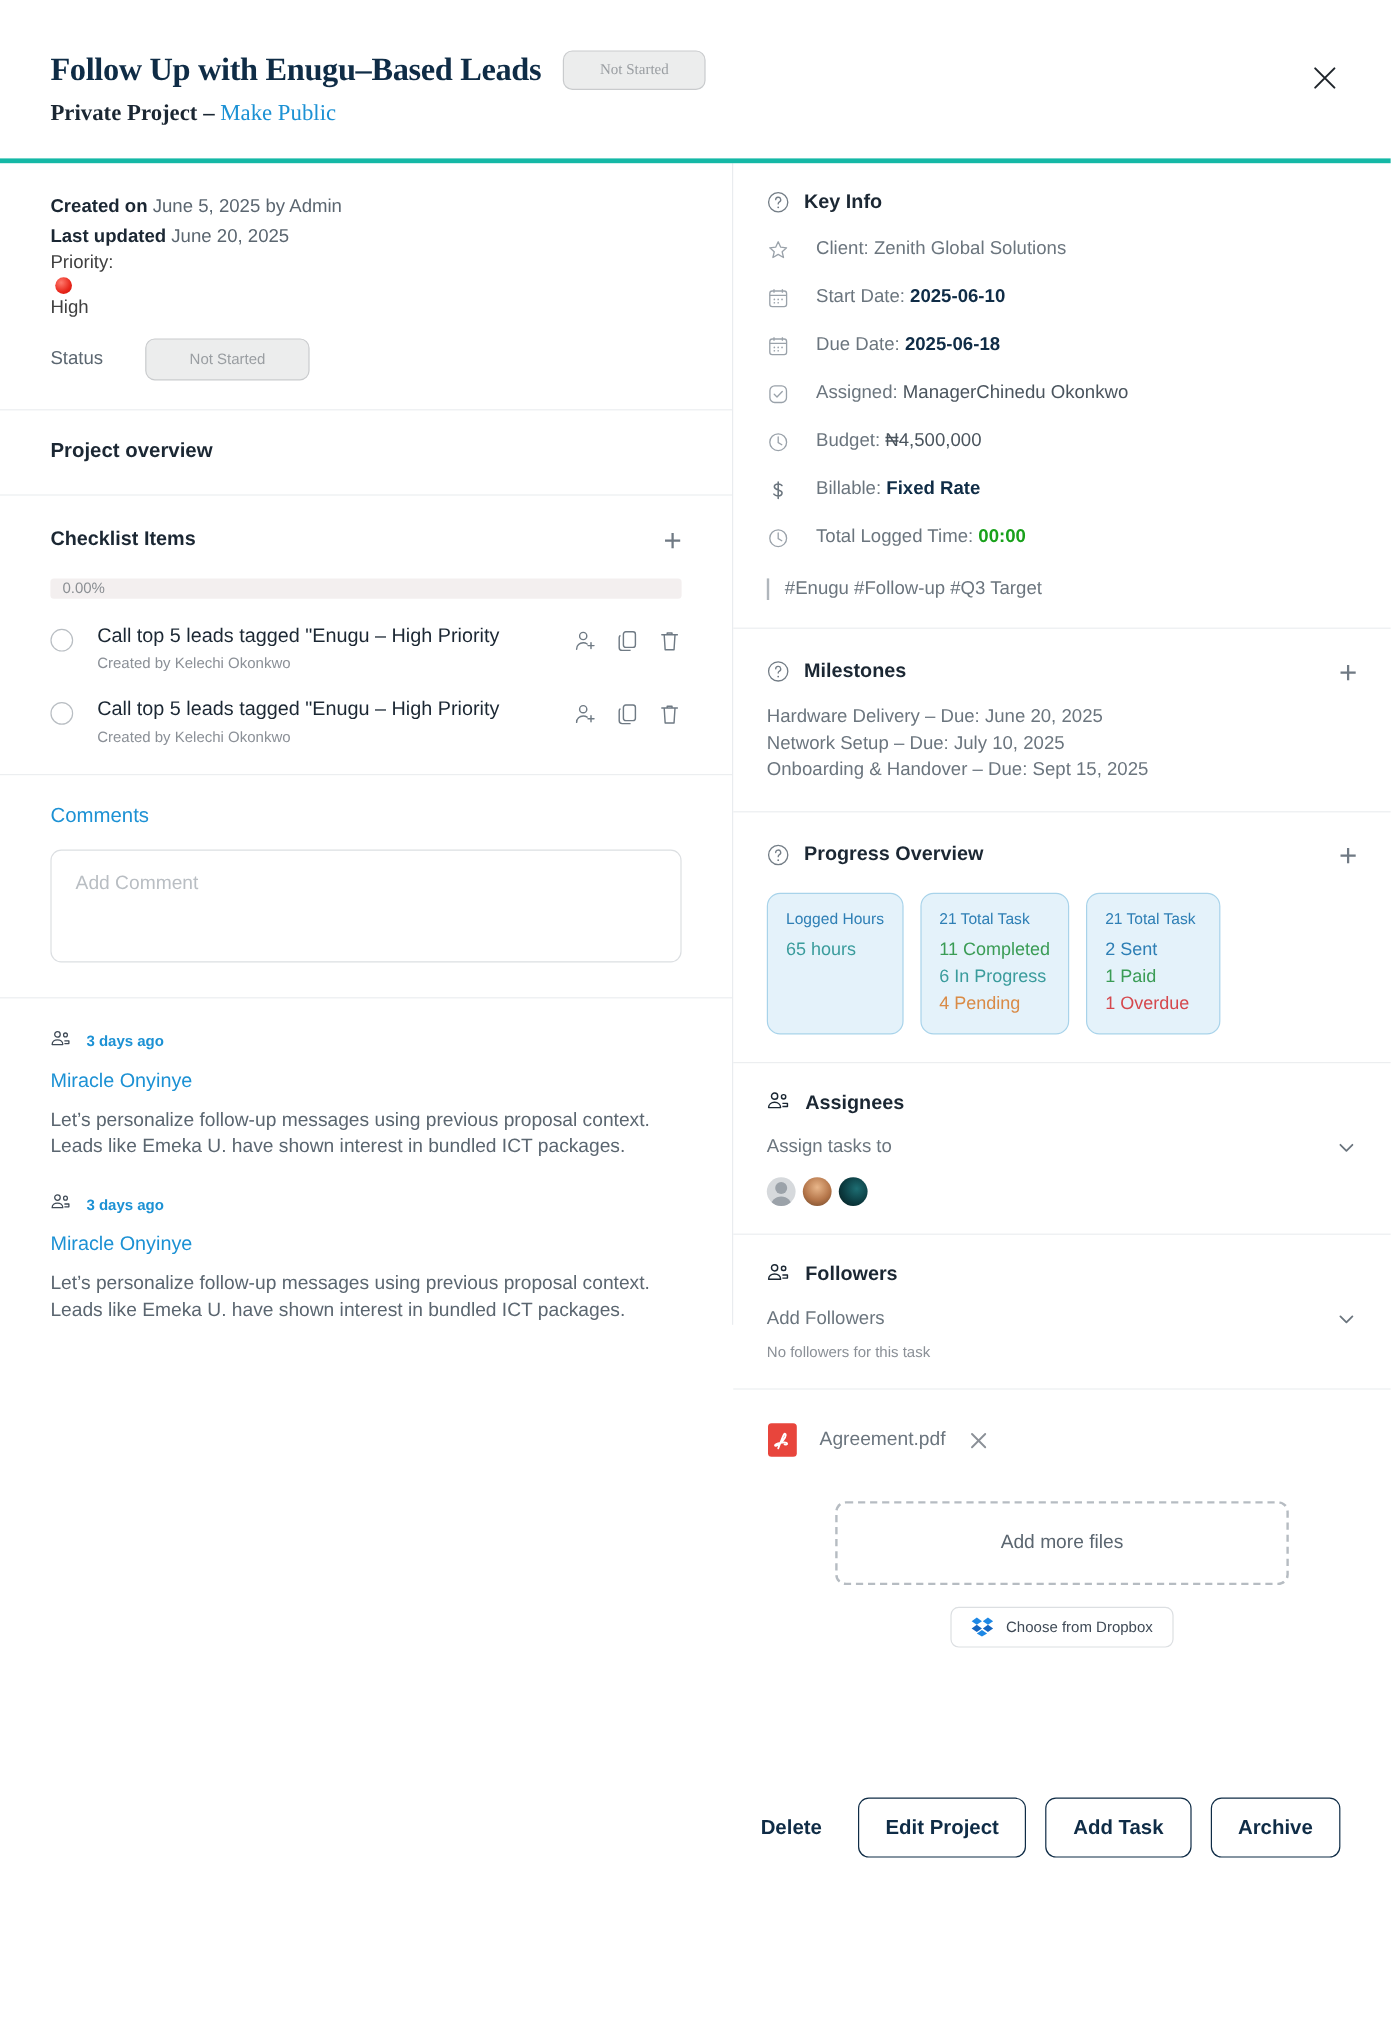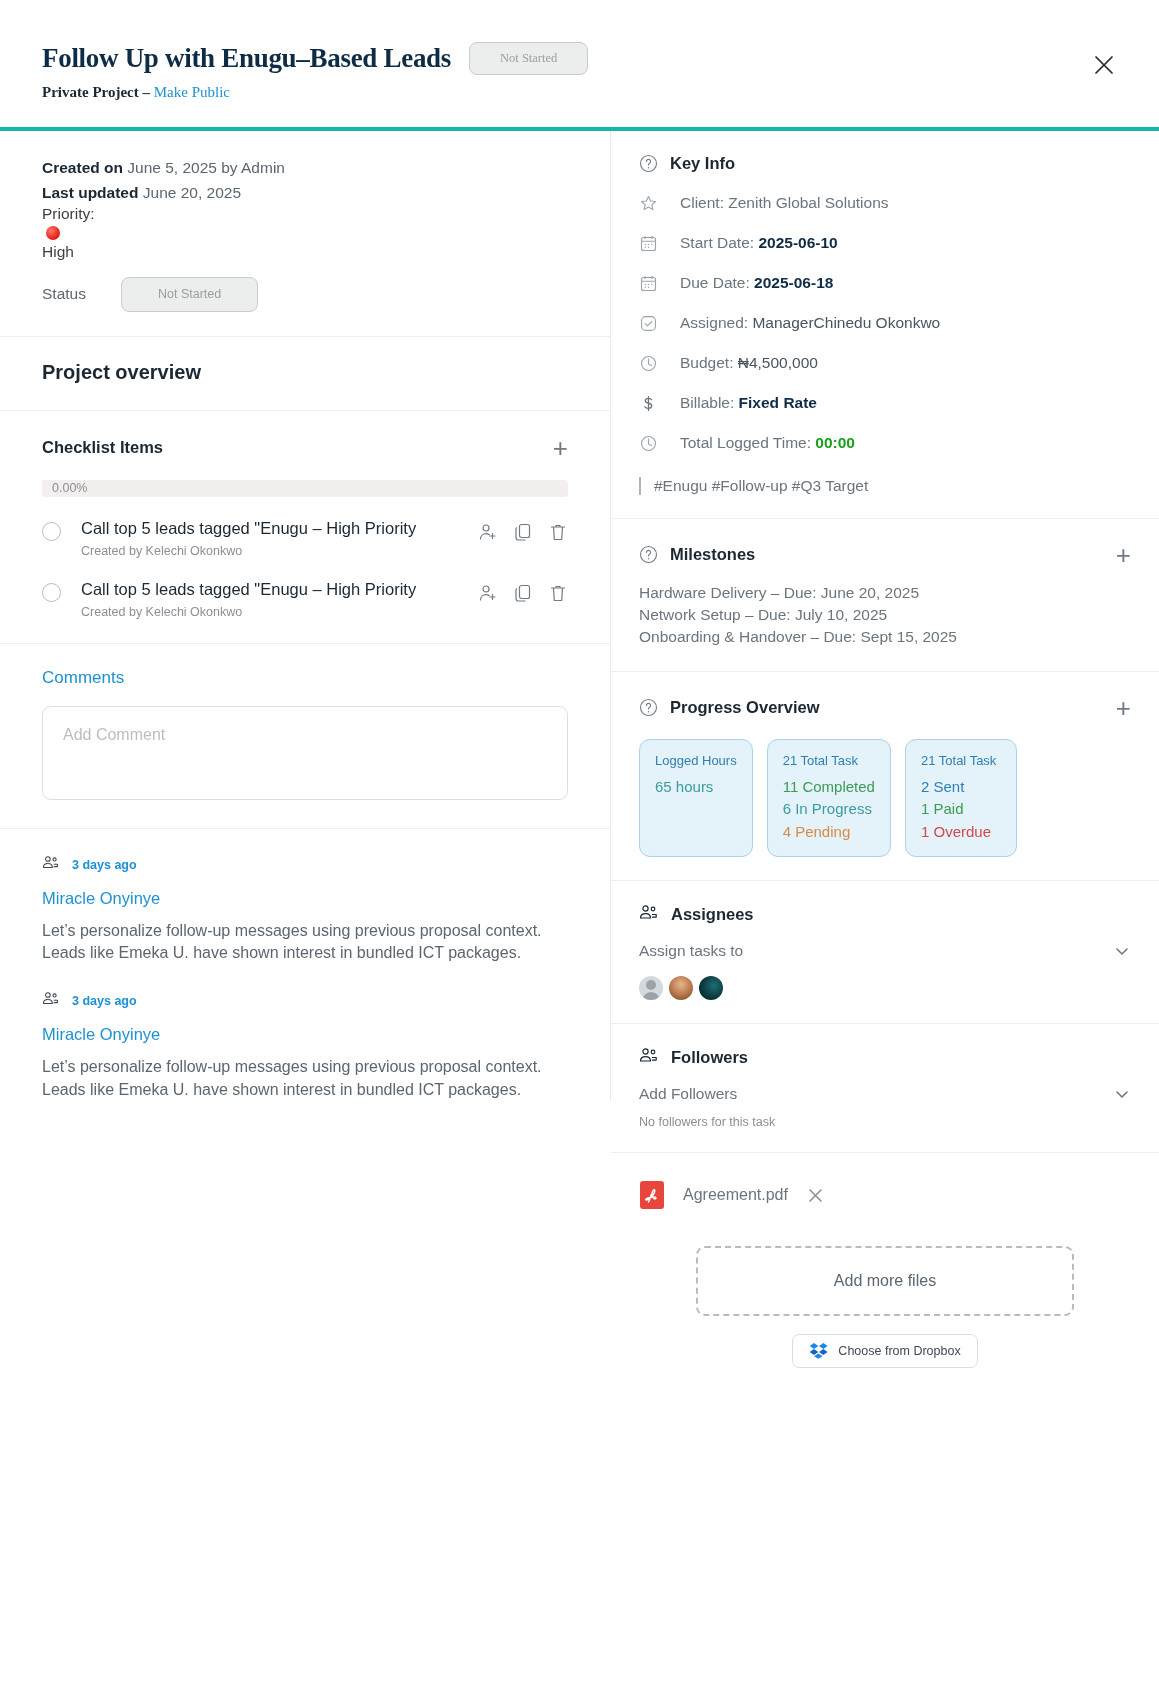--- a/index.html
+++ b/index.html
@@ -33,21 +33,21 @@
     background:#eceded;
     border:1px solid #c9cbcd;
     border-radius:8px;
     color:#9a9ea2;
     font-size:12.5px;
     padding:9px 30px;
     line-height:1;
   }
   .subtitle {
     margin-top: 9px;
-    font-size: 15px;
+    font-size: 19px;
     color: #1b2733;
     font-weight: 600;
   }
   .subtitle .link { color:#1c91d4; font-weight:500; text-decoration:none; }
   .close-x {
     position:absolute; right:42px; top:52px;
     width:26px; height:26px; cursor:pointer;
   }
   .close-x svg { display:block; }
 
@@ -68,21 +68,21 @@
     margin: 0 5px 0 4px;
   }
   .status-row { display:flex; align-items:center; gap:35px; margin-top:16px; }
   .status-label { font-size:15.5px; color:#5b6670; }
   .status-pill {
     background:#eceded; border:1px solid #c9cbcd; border-radius:8px;
     color:#9a9ea2; font-size:12.5px; padding:10px 36px; line-height:1;
   }
 
   
-  .ov-title { font-size:20px; font-weight:700; color:#1b2733; margin-bottom:2px; }
+  .ov-title { font-size:17px; font-weight:700; color:#1b2733; margin-bottom:2px; }
   .ov-body { font-size:15.5px; color:#5b6670; line-height:1.42; max-width:500px; }
 
   
   .row-head { display:flex; align-items:center; justify-content:space-between; }
   .sect-title { font-size:16.5px; font-weight:600; color:#1b2733; }
   .plus-btn {
     font-size:26px; color:#707a84; line-height:1; cursor:pointer; font-weight:300;
   }
   .progress-bar {
     margin-top:19px; height:17px; background:#f3efef; border-radius:3px;
@@ -587,14 +587,20 @@
                 <path d="M5 14.2l4.3-2.8 4.3 2.8-4.3 2.6z" fill="#1e88e5"></path>
               </svg>
           </span>
           <span>Choose from Dropbox</span>
         </div>
       </div>
 
     </div>
   </div>
 
+  <div class="footer">
+    <span class="btn-text">Delete</span>
+    <button class="btn-out">Edit Project</button>
+    <button class="btn-out">Add Task</button>
+    <button class="btn-out">Archive</button>
+  </div>
 
 </div>
 
 </body></html>

